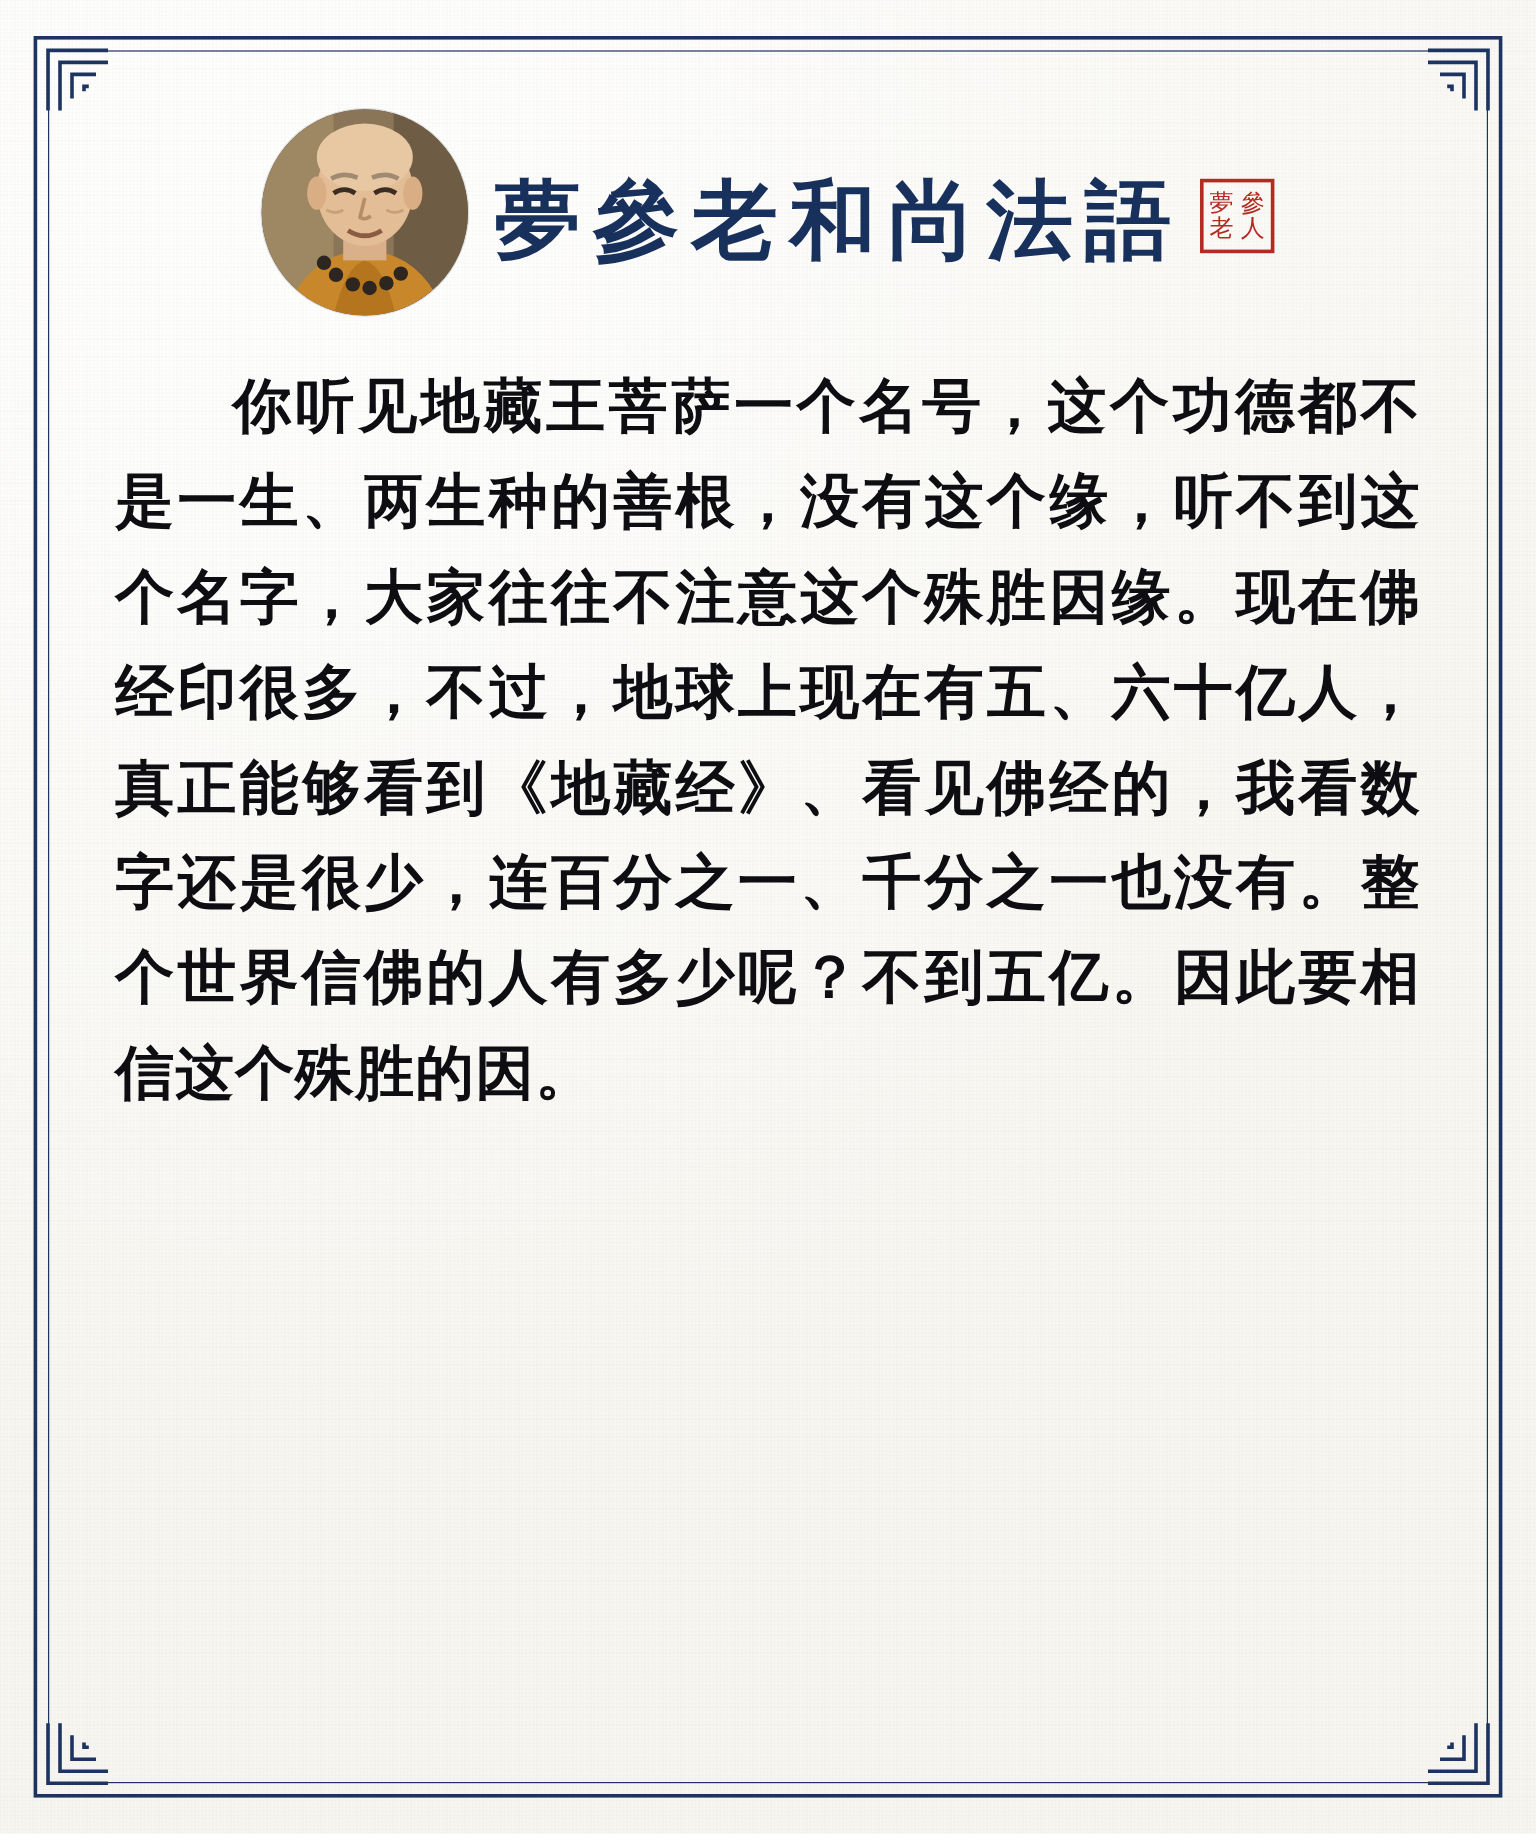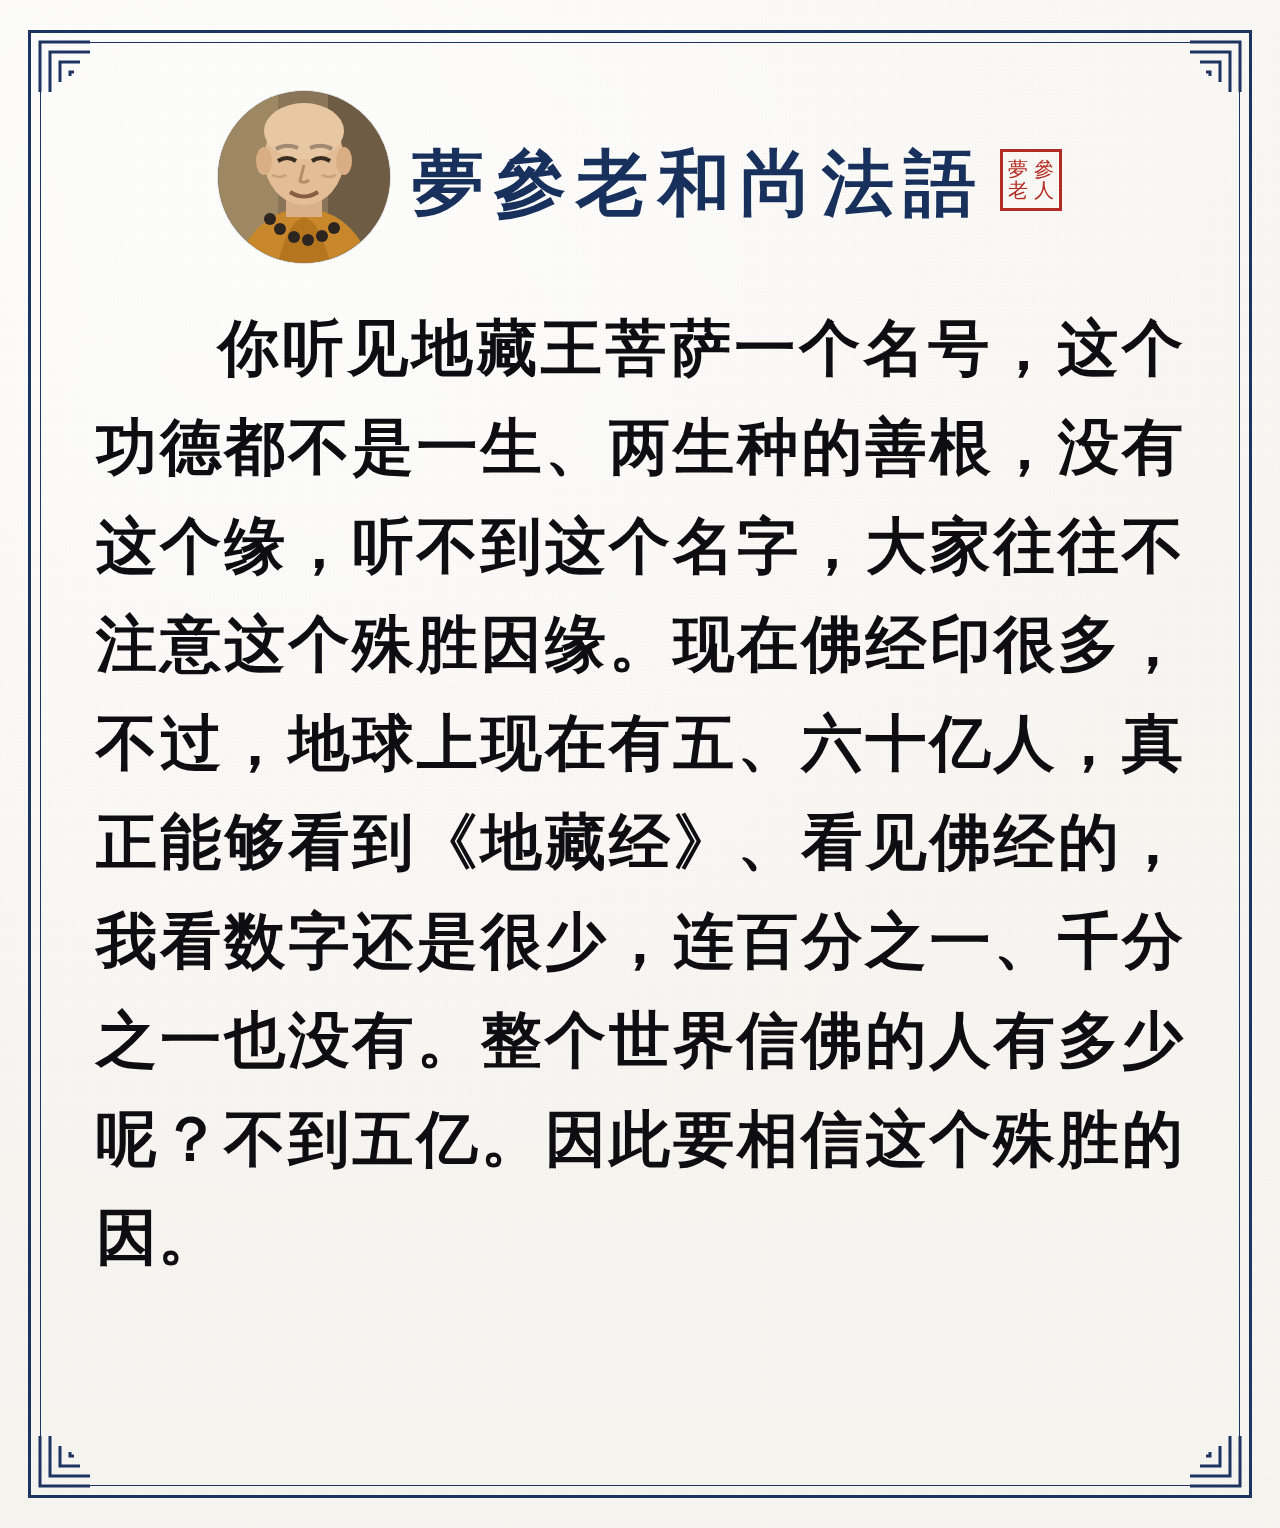--- a/index.html
+++ b/index.html
@@ -125,22 +125,22 @@
     margin-top: 6px;
   }
   .seal span { display: block; }
 
   
   .body-text {
     position: absolute;
     left: 96px;
     right: 96px;
     top: 300px;
-    font-family: Liberation Serif, serif;
-    font-size: 61px;
+    font-family: Liberation Sans, sans-serif;
+    font-size: 49px;
     font-weight: 700;
     line-height: 1.62;
     color: #0d0d12;
     text-align: justify;
     text-justify: inter-character;
     text-indent: 2em;
     letter-spacing: 1px;
   }
 </style>
 </head>

